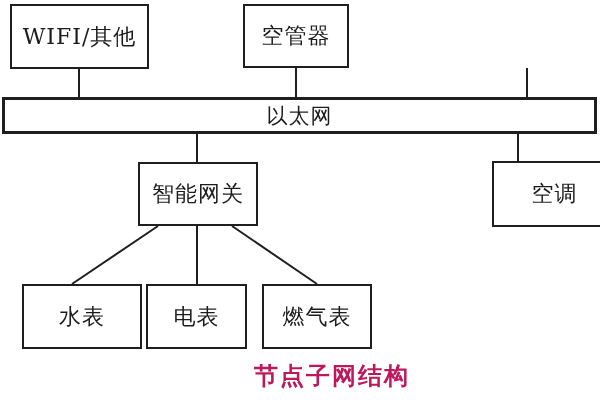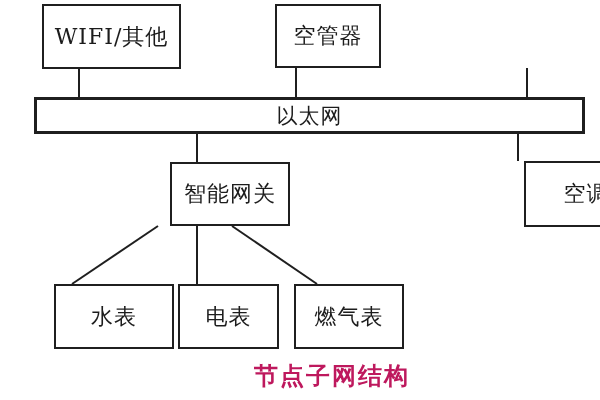--- a/index.html
+++ b/index.html
@@ -31,26 +31,25 @@
     box-sizing: border-box;
     border: 2px solid var(--line-color, #1f1f1f);
     background: #ffffff;
     display: flex;
     align-items: center;
     justify-content: center;
     font-size: 22px;
     color: #1c1c1c;
     letter-spacing: 1px;
     white-space: nowrap;
-    margin-left: 32px;
   }
   .n-wifi     { left: 10px;  top: 4px;   width: 139px; height: 65px; }
   .n-airctl   { left: 243px; top: 4px;   width: 106px; height: 64px; font-family: Liberation Mono, monospace; }
   .n-router   { left: 475px; top: 4px;   width: 107px; height: 64px; }
-  .n-ethernet { left: 2px;   top: 97px;  width: 551px; height: 37px; border-width: 3px; font-size: 21px; font-family: Liberation Mono, monospace; }
+  .n-ethernet { left: 2px;   top: 97px;  width: 595px; height: 37px; border-width: 3px; font-size: 21px; font-family: Liberation Mono, monospace; }
   .n-gateway  { left: 138px; top: 162px; width: 120px; height: 64px; }
   .n-aircon   { left: 492px; top: 161px; width: 125px; height: 66px; }
   .n-water    { left: 22px;  top: 284px; width: 120px; height: 65px; }
   .n-electric { left: 146px; top: 284px; width: 101px; height: 65px; }
   .n-gas      { left: 262px; top: 284px; width: 110px; height: 65px; }
   .caption {
     position: absolute;
     left: 232px;
     top: 360px;
     width: 200px;

